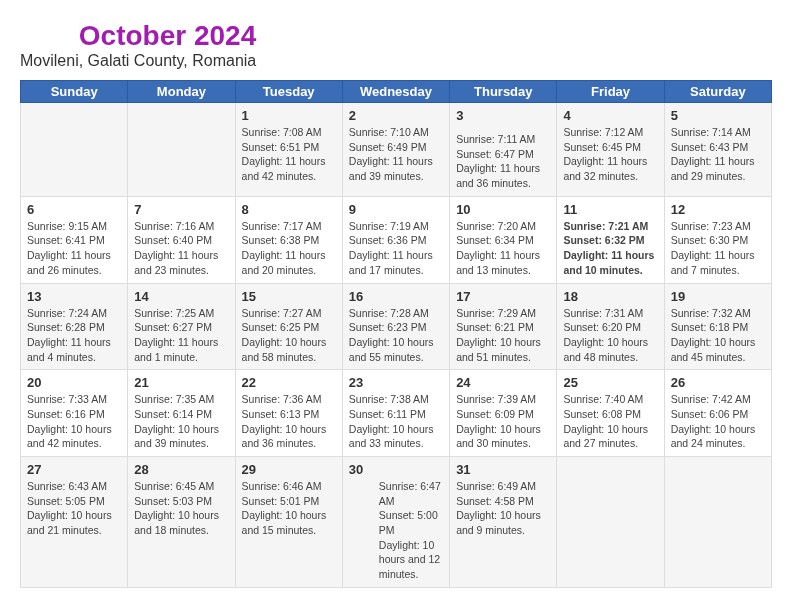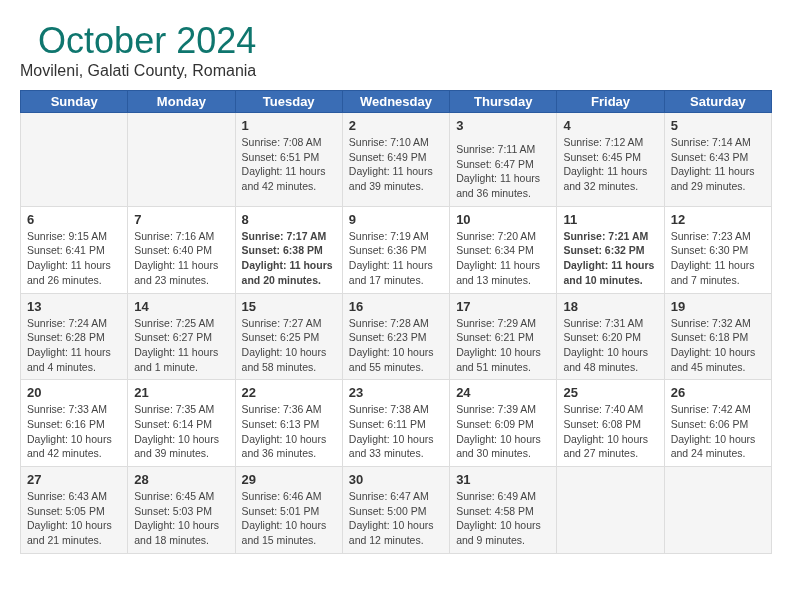--- a/index.html
+++ b/index.html
@@ -34,23 +34,23 @@
       line-height: 1.1;
     }
     .logo-icon {
       width: 30px;
       height: 30px;
     }
     .title-area {
       text-align: right;
     }
     .month-title {
-      font-size: 36px;
-      font-weight: normal;
-      color: #0f766e;
+      font-size: 28px;
+      font-weight: bold;
+      color: #a21caf;
     }
     .location-title {
       font-size: 16px;
       color: #333;
     }
     .calendar-table {
       width: 100%;
       border-collapse: collapse;
       border: 1px solid #ccc;
     }
@@ -161,21 +161,21 @@
 Daylight: 11 hours and 26 minutes.</div>
         </td>
         <td>
           <div class="day-number">7</div>
           <div class="day-info" style="white-space: pre-line;">Sunrise: 7:16 AM
 Sunset: 6:40 PM
 Daylight: 11 hours and 23 minutes.</div>
         </td>
         <td>
           <div class="day-number">8</div>
-          <div class="day-info" style="white-space: pre-line; font-weight: bold;">Sunrise: 7:17 AM
+          <div class="day-info" style="white-space: pre-line;">Sunrise: 7:17 AM
 Sunset: 6:38 PM
 Daylight: 11 hours and 20 minutes.</div>
         </td>
         <td>
           <div class="day-number">9</div>
           <div class="day-info" style="white-space: pre-line;">Sunrise: 7:19 AM
 Sunset: 6:36 PM
 Daylight: 11 hours and 17 minutes.</div>
         </td>
         <td>
@@ -299,21 +299,21 @@
 Daylight: 10 hours and 18 minutes.</div>
         </td>
         <td>
           <div class="day-number">29</div>
           <div class="day-info" style="white-space: pre-line;">Sunrise: 6:46 AM
 Sunset: 5:01 PM
 Daylight: 10 hours and 15 minutes.</div>
         </td>
         <td>
           <div class="day-number">30</div>
-          <div class="day-info" style="white-space: pre-line;">Sunrise: 6:47 AM
+          <div class="day-info" style="white-space: pre-line; margin-left: 30px;">Sunrise: 6:47 AM
 Sunset: 5:00 PM
 Daylight: 10 hours and 12 minutes.</div>
         </td>
         <td>
           <div class="day-number">31</div>
           <div class="day-info" style="white-space: pre-line;">Sunrise: 6:49 AM
 Sunset: 4:58 PM
 Daylight: 10 hours and 9 minutes.</div>
         </td>
         <td class="empty-cell"></td>

